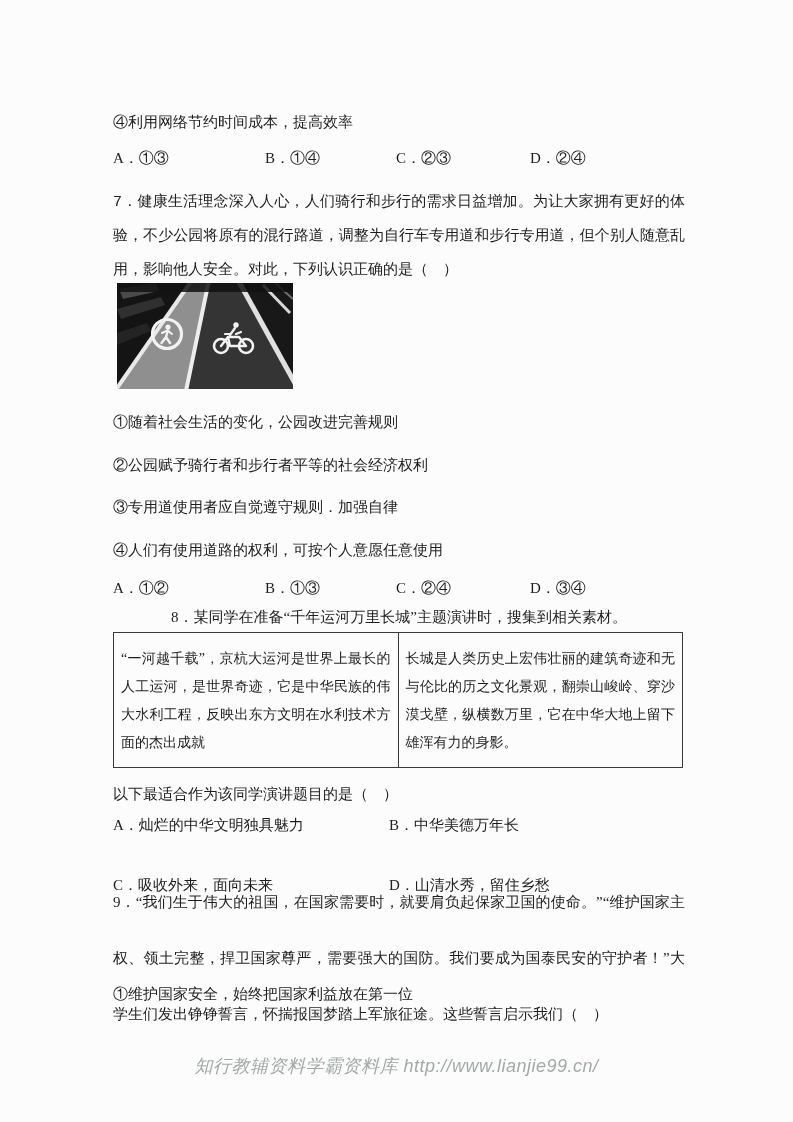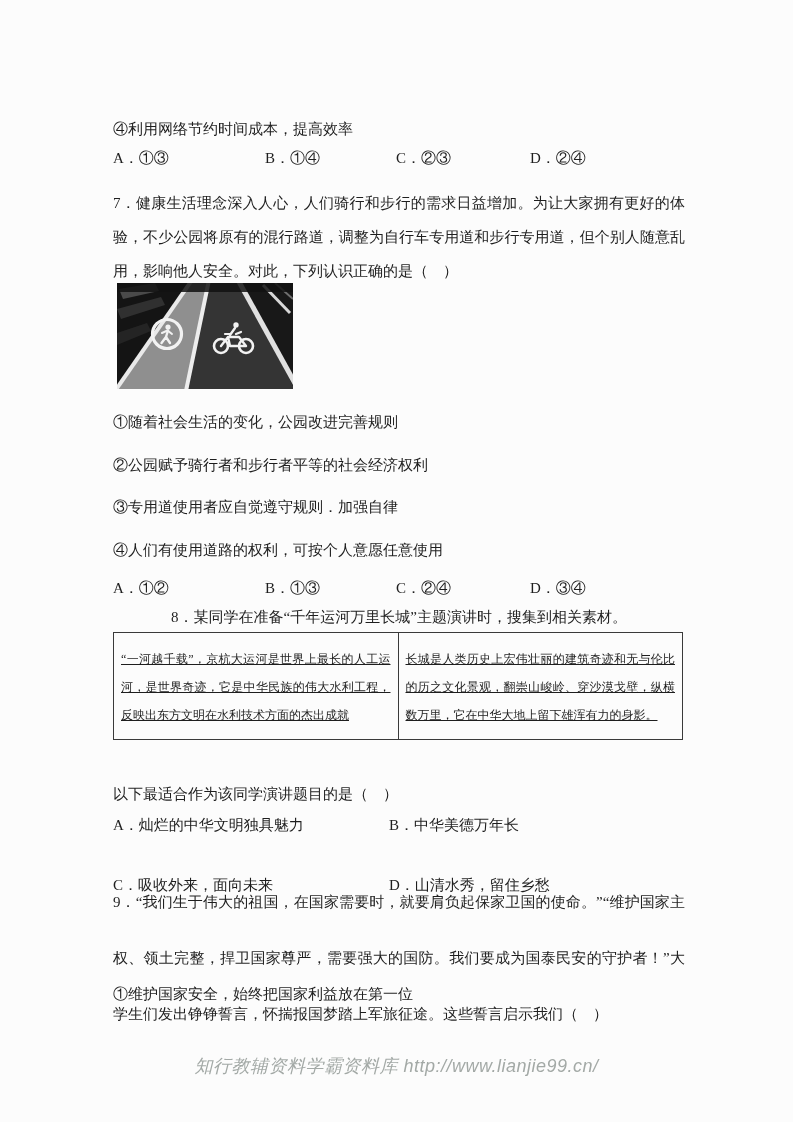--- a/index.html
+++ b/index.html
@@ -5,53 +5,53 @@
   html,body{margin:0;padding:0;}
   body{
     width:793px;height:1122px;
     background:#fcfcfc;
     font-family:"Liberation Serif","DejaVu Serif",serif;
     color:#1e1e1e;
   }
   .page{position:relative;width:793px;height:1122px;overflow:hidden;background:#fcfcfc;}
   .blk{position:absolute;left:113px;width:572px;font-size:15px;line-height:26px;}
   .para{text-align:justify;}
-  .q7stem{line-height:34px;}
+  .q7stem{line-height:34px;font-family:Liberation Mono, monospace;}
   .q9stem{line-height:56px;}
   .choices4{display:grid;grid-template-columns:152px 131px 134px auto;}
   .choices2{display:grid;grid-template-columns:276px auto;}
   .photo{position:absolute;left:117px;top:283px;width:176px;height:106px;}
   .photo svg{display:block;width:176px;height:106px;}
   table.material{
     position:absolute;left:113px;top:632px;width:570px;
     border-collapse:collapse;table-layout:fixed;
   }
   table.material td{
     border:1px solid #3a3a3a;
     width:50%;
     padding:12px 7px 10px 7px;
-    font-size:12px;line-height:28px;
-    vertical-align:top;text-align:justify;text-decoration:underline;
+    font-size:14px;line-height:28px;
+    vertical-align:top;text-align:justify;
   }
   .footer{
     position:absolute;top:1054px;left:0;width:793px;
     text-align:center;
     font-family:"Liberation Sans","DejaVu Sans",sans-serif;
     font-size:18px;
     color:var(--footer-color,#a2a8a5);
     letter-spacing:0.5px;
   }
   .footer a{color:inherit;text-decoration:none;font-style:italic;}
 </style>
 </head>
 <body>
 
 <div class="page">
 
-  <div class="blk" style="top:116px">④利用网络节约时间成本，提高效率</div>
+  <div class="blk" style="top:109px">④利用网络节约时间成本，提高效率</div>
 
   <div class="blk choices4" style="top:145px">
     <span>A．①③</span>
     <span>B．①④</span>
     <span>C．②③</span>
     <span>D．②④</span>
   </div>
 
   <div class="blk para q7stem" style="top:186px">7．健康生活理念深入人心，人们骑行和步行的需求日益增加。为让大家拥有更好的体验，不少公园将原有的混行路道，调整为自行车专用道和步行专用道，但个别人随意乱用，影响他人安全。对此，下列认识正确的是（　）</div>
 

